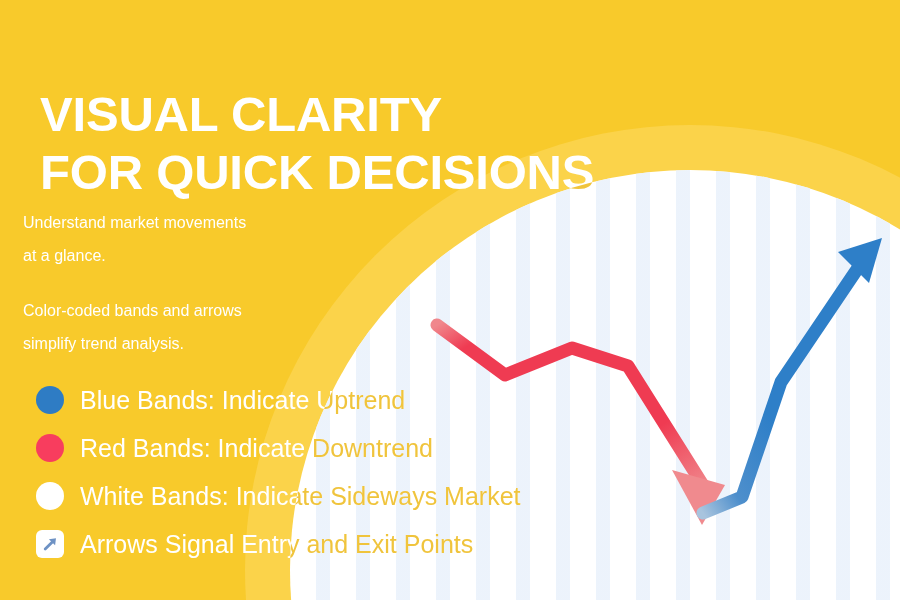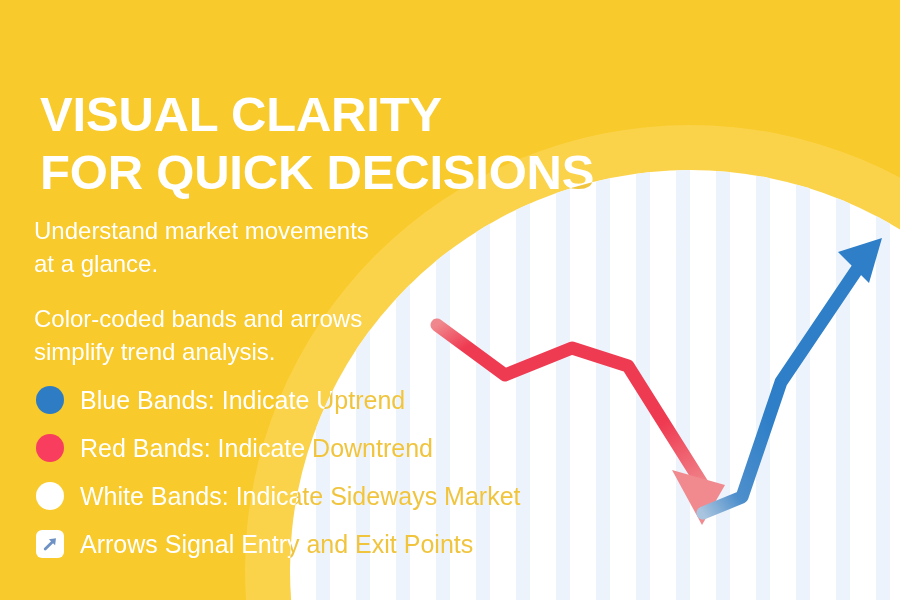--- a/index.html
+++ b/index.html
@@ -78,24 +78,24 @@
     color: #FFFFFF;
     font-size: 49px;
     font-weight: bold;
     line-height: 58px;
     letter-spacing: -0.2px;
   }
   .headline-line { display: block; white-space: nowrap; }
 
   .para {
     position: absolute;
-    left: 34px;
+    left: 23px;
     width: 520px;
     color: #FFFFFF;
-    font-size: 24px;
+    font-size: 16px;
     line-height: 33px;
   }
   .para-1 { top: 190px; }
   .para-2 { top: 278px; }
   .para-line { display: block; }
 
   .bullets {
     position: absolute;
     left: 36px;
     top: 376px;

